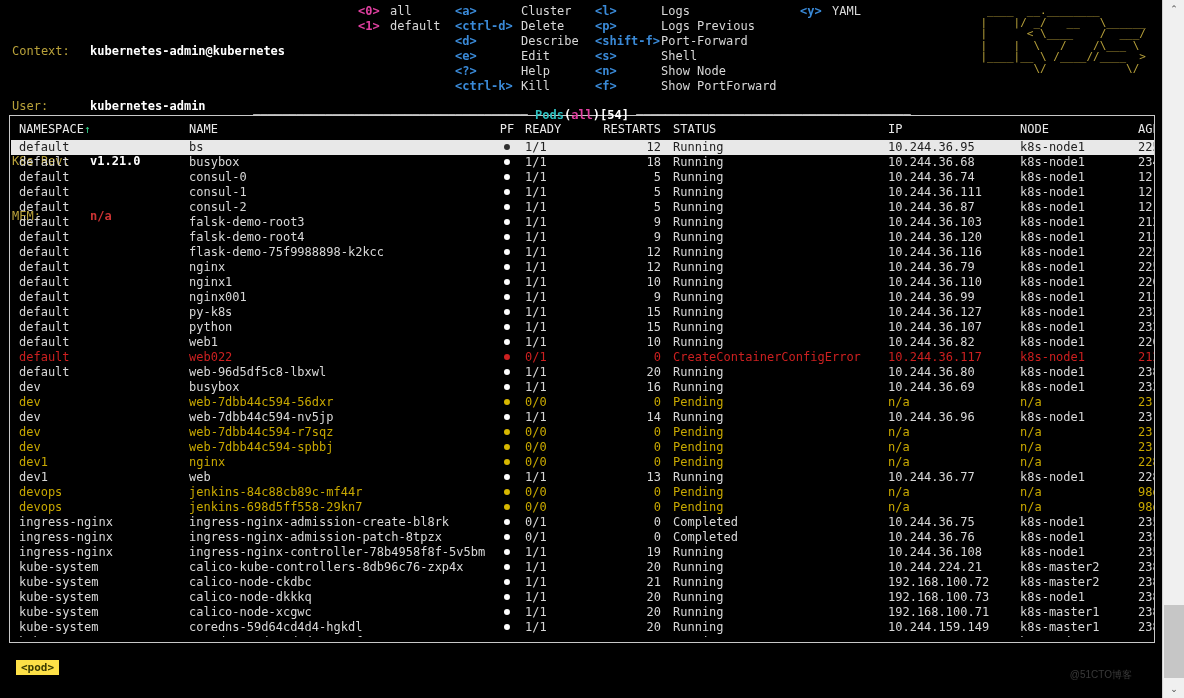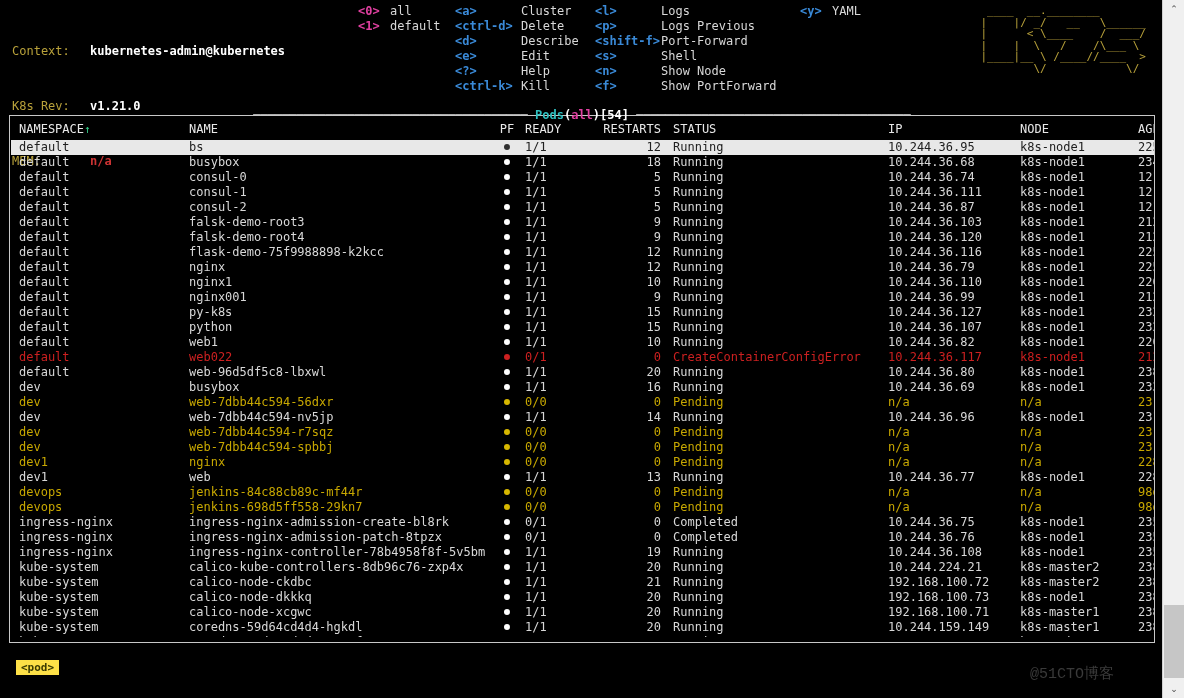--- a/index.html
+++ b/index.html
@@ -218,25 +218,25 @@
     color: #3a3a00;
     font-weight: bold;
     font-size: 11px;
     line-height: 15px;
     padding: 0 5px;
   }
 
   
   #watermark {
     position: absolute;
-    right: 48px;
+    right: 30px;
     top: 667px;
     color: #3a3a3a;
-    font-size: 15px;
-    font-family: Liberation Mono, monospace;
+    font-size: 10px;
+    font-family: Liberation Sans, sans-serif;
     white-space: nowrap;
   }
 
   
   #scrollbar {
     position: absolute;
     right: 0; top: 0;
     width: 22px;
     height: 698px;
     background: #f0f0f0;
@@ -267,20 +267,21 @@
 </style>
 </head>
 <body>
 
 <div id="screen">
 
   <div id="header">
 
     <div class="info-block">
         <div class="info-row"><span class="info-key">Context:</span><span class="info-val">kubernetes-admin@kubernetes</span></div>
+        <div class="info-row"><span class="info-key">User:</span><span class="info-val">kubernetes-admin</span></div>
         <div class="info-row"><span class="info-key">K8s Rev:</span><span class="info-val">v1.21.0</span></div>
         <div class="info-row"><span class="info-key">MEM:</span><span class="info-val na">n/a</span></div>
       </div>
 
     <div class="keys-col" id="keys-col-0">
         <div class="key-row"><span class="key-combo">&lt;0&gt;</span><span class="key-label">all</span></div>
         <div class="key-row"><span class="key-combo">&lt;1&gt;</span><span class="key-label">default</span></div>
       </div>
     <div class="keys-col" id="keys-col-1">
         <div class="key-row"><span class="key-combo blue">&lt;a&gt;</span><span class="key-label">Cluster</span></div>

